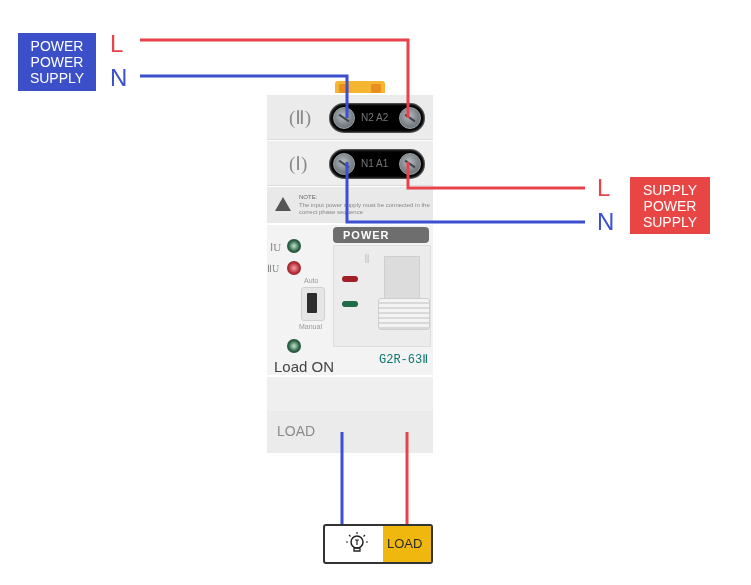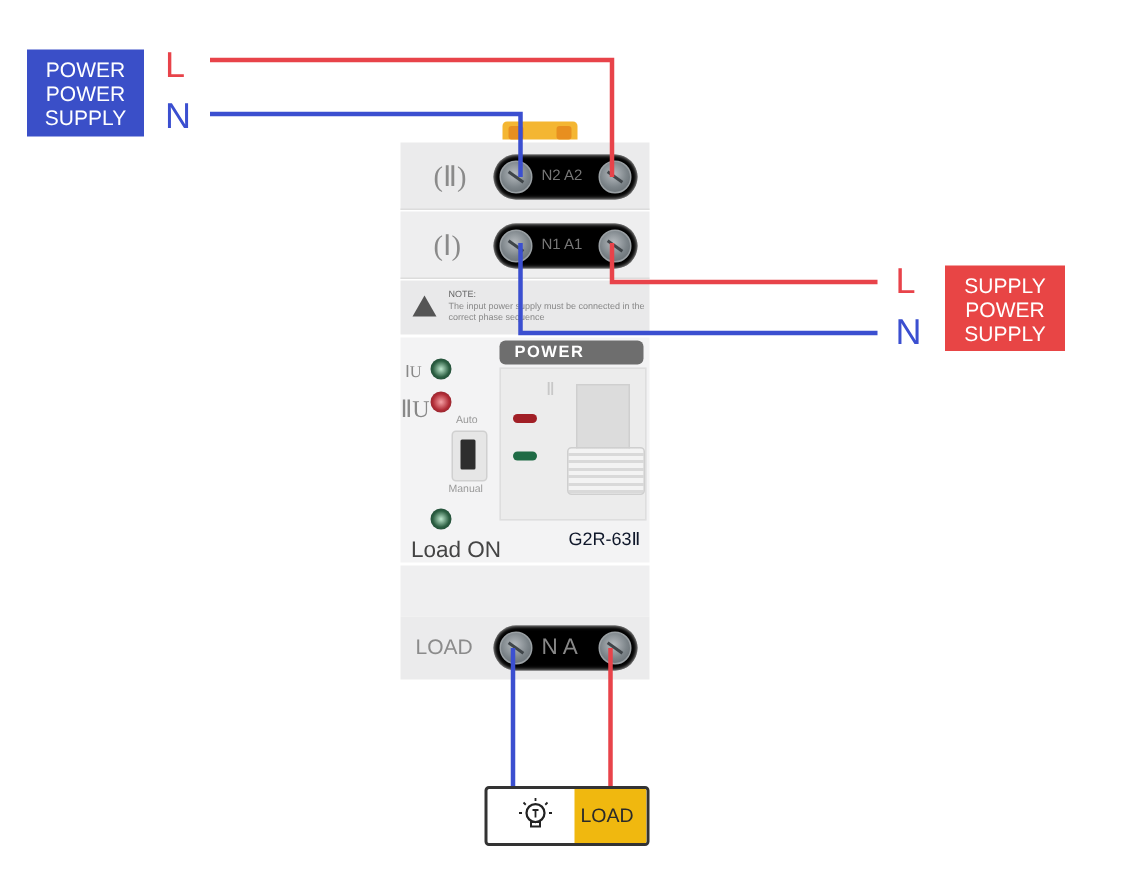--- a/index.html
+++ b/index.html
@@ -69,52 +69,47 @@
   </div>
 
   <div class="panel" style="left:0; top:130px; width:166px; height:150px; background:#f3f3f4;">
 
     <div class="abs" style="left:66px; top:2px; width:96px; height:16px; background:#6e6e6e; border-radius:4px;">
       <span class="abs" style="left:10px; top:2px; color:#fff; font-weight:bold; font-size:11px; letter-spacing:1px;">POWER</span>
     </div>
 
     <span class="abs" style="left:3px; top:16px; font-family:Liberation Serif, serif; font-size:11px; color:#888;">ⅠU</span>
     <div class="led" style="left:20px; top:14px; background:radial-gradient(circle,#bfe9cf 0%,#2c5f42 55%,#17372a 100%);"></div>
-    <span class="abs" style="left:0px; top:38px; font-family:'Liberation Serif',serif; font-size:16px; color:#888;">ⅡU</span>
+    <span class="abs" style="left:0px; top:38px; font-family:'Liberation Serif',serif; font-size:10px; color:#888;">ⅡU</span>
     <div class="led" style="left:20px; top:36px; background:radial-gradient(circle,#f5a1a5 0%,#b12c36 55%,#6e1d24 100%);"></div>
 
     <span class="abs" style="left:37px; top:52px; font-size:7px; color:#999;">Auto</span>
     <div class="abs" style="left:34px; top:62px; width:22px; height:32px; background:#e6e6e6; border:1px solid #d0d0d0; border-radius:3px;">
       <div class="abs" style="left:5px; top:5px; width:10px; height:20px; background:#2e2e2e; border-radius:1px;"></div>
     </div>
     <span class="abs" style="left:32px; top:98px; font-size:7px; color:#999;">Manual</span>
 
     <div class="led" style="left:20px; top:114px; background:radial-gradient(circle,#bfe9cf 0%,#2c5f42 55%,#17372a 100%);"></div>
     <span class="abs" style="left:7px; top:133px; font-size:15px; color:#444;">Load ON</span>
 
     <div class="abs" style="left:66px; top:20px; width:96px; height:100px; background:#ececec; border:1px solid #dedede;">
       <span class="abs" style="left:30px; top:6px; font-family:'Liberation Serif',serif; font-size:12px; color:#c8c8c8;">Ⅱ</span>
       <div class="abs" style="left:8px; top:30px; width:16px; height:6px; border-radius:3px; background:#a11f26;"></div>
       <div class="abs" style="left:8px; top:55px; width:16px; height:6px; border-radius:3px; background:#1f6b45;"></div>
       <div class="abs" style="left:50px; top:10px; width:34px; height:48px; background:#dcdcdc; border:1px solid #cfcfcf;"></div>
       <div class="abs" style="left:44px; top:52px; width:50px; height:30px; background:repeating-linear-gradient(180deg,#f3f3f3 0 3px,#d9d9d9 3px 5px); border:1px solid #cfcfcf; border-radius:3px;"></div>
     </div>
 
-    <span class="abs" style="left:112px; top:127px; font-size:12px; color:#0f172a;">G2R-63Ⅱ</span>
+    <span class="abs" style="left:112px; top:127px; font-size:12px; color:#0f766e;font-family:Liberation Mono, monospace;">G2R-63Ⅱ</span>
   </div>
 
   <div class="panel" style="left:0; top:282px; width:166px; height:34px; background:#efeff0;"></div>
 
   <div class="panel" style="left:0; top:316px; width:166px; height:42px; background:#ebebec;">
     <span class="abs" style="left:10px; top:12px; font-size:14px; color:#8b8b8b;">LOAD</span>
-    <div class="terminal-plate" style="left:62px; top:6px; width:96px; height:30px;">
-      <div class="screw" style="left:4px; top:4px;"></div>
-      <span class="small-label" style="left:32px; top:6px; font-size:15px; color:#888;">N A</span>
-      <div class="screw" style="left:70px; top:4px;"></div>
-    </div>
   </div>
 </div>
 
 <svg class="wires" width="751" height="585">
   <polyline points="140,40 408,40 408,118" fill="none" stroke="#e8434a" stroke-width="3"></polyline>
   <polyline points="140,76 347,76 347,118" fill="none" stroke="#3b4fd0" stroke-width="3"></polyline>
   <polyline points="408,162 408,188 585,188" fill="none" stroke="#e8434a" stroke-width="3"></polyline>
   <polyline points="347,162 347,222 585,222" fill="none" stroke="#3b4fd0" stroke-width="3"></polyline>
   <polyline points="342,432 342,524" fill="none" stroke="#3b4fd0" stroke-width="3"></polyline>
   <polyline points="407,432 407,524" fill="none" stroke="#e8434a" stroke-width="3"></polyline>

